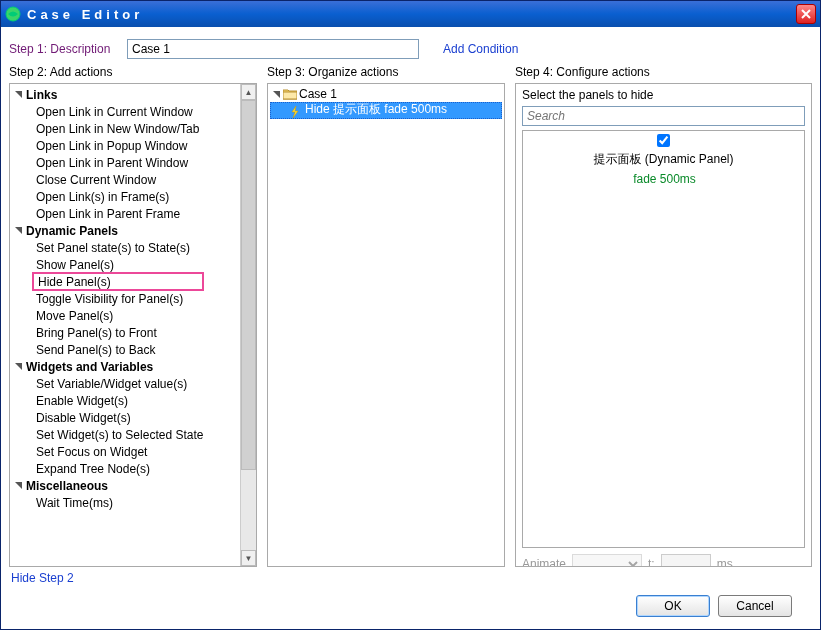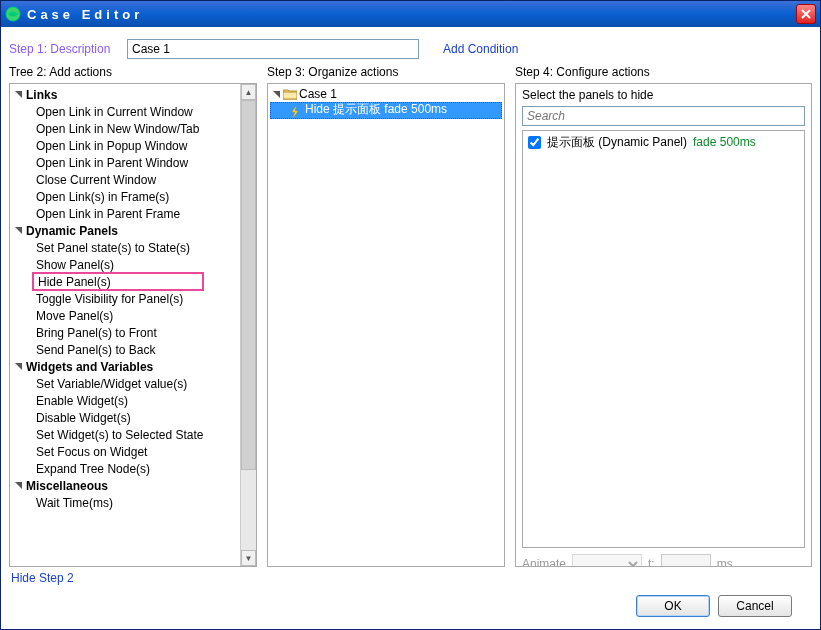--- a/index.html
+++ b/index.html
@@ -59,21 +59,21 @@
     flex-direction: column;
     overflow: hidden;
   }
   .step1-row {
     display: flex;
     align-items: center;
     margin: 6px 0 4px 0;
   }
   .step1-label {
     width: 118px;
-    color: #8b5cf6;
+    color: #701a75;
   }
   .desc-input {
     width: 292px;
     height: 20px;
     border: 1px solid #7f9db9;
     padding: 2px 4px;
     font-size: 12px;
   }
   .add-condition {
     color: #1a3fd0;
@@ -222,20 +222,21 @@
     border: 1px solid #a9a9a9;
     height: 418px;
     padding: 3px;
     overflow: auto;
   }
   .panel-item {
     display: flex;
     align-items: center;
     gap: 4px;
     height: 16px;
+    flex-direction: column;
   }
   .panel-item input[type=checkbox] {
     margin: 0 2px;
   }
   .fade-text {
     color: #0a8a2a;
     margin-left: 2px;
   }
   .animate-row {
     display: flex;
@@ -306,21 +307,21 @@
   <div class="body">
     <div class="step1-row">
       <span class="step1-label">Step 1: Description</span>
       <input class="desc-input" type="text" value="Case 1" style="">
       <span class="add-condition">Add Condition</span>
     </div>
 
     <div class="columns">
 
       <div class="col col1">
-        <div class="col-header">Tree 2: Add actions</div>
+        <div class="col-header">Step 2: Add actions</div>
         <div class="panel">
           <div class="tree" style="margin-right:16px;">
 
             <div class="group-line">
               <span class="expander">
                   <svg width="9" height="9" viewBox="0 0 9 9">
                     <path d="M1 1 L8 1 L1 8 Z" fill="#555" transform="rotate(90 4.5 4.5)"></path>
                   </svg>
                 </span>
               <span class="group-label">Links</span>

